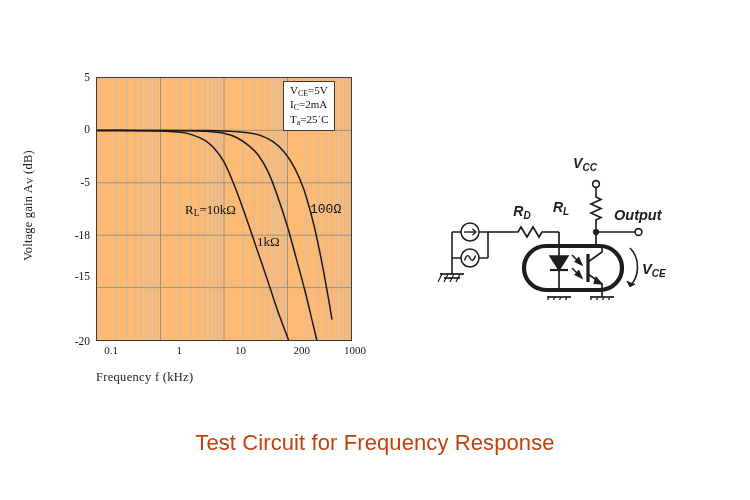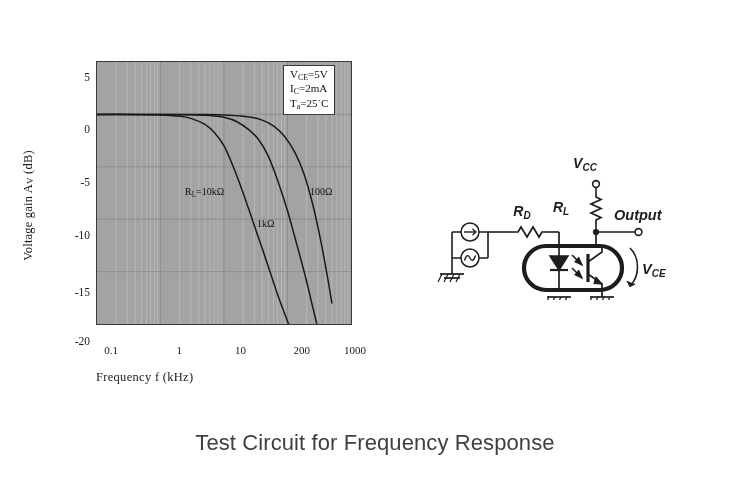--- a/index.html
+++ b/index.html
@@ -50,87 +50,87 @@
   .xtick{
     position:absolute;
     width:44px;margin-left:-22px;
     text-align:right;
     font-size:11px;color:#1a1a1a;
   }
   #xtick-row{position:absolute;left:96px;top:294px;width:258px;height:20px;}
 
   #plot-frame{
     position:absolute;
-    left:96px;top:11px;
+    left:96px;top:27px;
     width:256px;height:264px;
     border:1.3px solid #3a3a3a;
     box-sizing:border-box;
-    background:#a3a3a3;
+    background:#fdba74;
     overflow:hidden;
   }
   #plot-svg{position:absolute;left:0;top:0;}
 
   #note-box{
     position:absolute;
     left:186px;top:3px;
     padding:2px 6px 3px 6px;
     border:1px solid #3a3a3a;
     background:#ffffff;
     font-size:11px;
     line-height:1.22;
     color:#111;
     z-index:5;
   }
   #note-box div{white-space:nowrap;}
   sub{font-size:72%;vertical-align:-0.22em;}
 
   .curve-label{
     position:absolute;
-    font-size:10px;color:#111;
+    font-size:13px;color:#111;
     white-space:nowrap;z-index:4;
     background:rgba(255,255,255,0.0);
   }
 
   
   #circuit-panel{left:430px;top:150px;width:280px;height:150px;font-style:italic;}
   #circuit-svg{position:absolute;left:0;top:0;}
   .ckt-text{
     font-family:"Liberation Sans", sans-serif;
     font-weight:bold;
     fill:#1d1d1d;
   }
 
   
   #caption{
     position:absolute;
     left:0;top:430px;width:750px;
     text-align:center;
     font-family:"Liberation Sans", sans-serif;
     font-size:22px;
-    color:#404040;
+    color:#c2410c;
     letter-spacing:.1px;
   }
 </style>
 </head>
 <body>
 
 <div id="stage">
 
   <div class="panel" id="chart-panel">
 
     <div class="axis-label" id="y-axis-title">
       Voltage gain A<sub>V</sub> (dB)
     </div>
 
     <div id="ytick-col">
       <div class="ytick" style="top:21px">5</div>
       <div class="ytick" style="top:73px">0</div>
       <div class="ytick" style="top:126px">-5</div>
-      <div class="ytick" style="top:179px">-10</div>
-      <div class="ytick" style="top:236px">-15</div>
+      <div class="ytick" style="top:179px">-18</div>
+      <div class="ytick" style="top:220px">-15</div>
       <div class="ytick" style="top:285px">-20</div>
     </div>
 
     <div id="plot-frame">
       <svg id="plot-svg" width="254" height="262" viewBox="0 0 254 262">
         <g id="grid-minor" stroke="#bdbdbd" stroke-width="0.8">
             <line x1="19.12" y1="0.00" x2="19.12" y2="262.00"></line>
             <line x1="30.30" y1="0.00" x2="30.30" y2="262.00"></line>
             <line x1="38.23" y1="0.00" x2="38.23" y2="262.00"></line>
             <line x1="44.38" y1="0.00" x2="44.38" y2="262.00"></line>
@@ -180,21 +180,21 @@
       </svg>
 
       <div id="note-box">
         <div>V<sub>CE</sub>=5V</div>
         <div>I<sub>C</sub>=2mA</div>
         <div>T<sub>a</sub>=25˙C</div>
       </div>
 
       <div class="curve-label" style="left:88px;top:124px;">R<sub>L</sub>=10kΩ</div>
       <div class="curve-label" style="left:160px;top:124px;margin-top:32px;">1kΩ</div>
-      <div class="curve-label" style="left:213px;top:124px;">100Ω</div>
+      <div class="curve-label" style="left:213px;top:124px;font-family:Liberation Mono, monospace;">100Ω</div>
     </div>
 
     <div id="xtick-row">
       <div class="xtick" style="left:0px">0.1</div>
       <div class="xtick" style="left:64px">1</div>
       <div class="xtick" style="left:128px">10</div>
       <div class="xtick" style="left:192px">200</div>
       <div class="xtick" style="left:248px">1000</div>
     </div>
 

